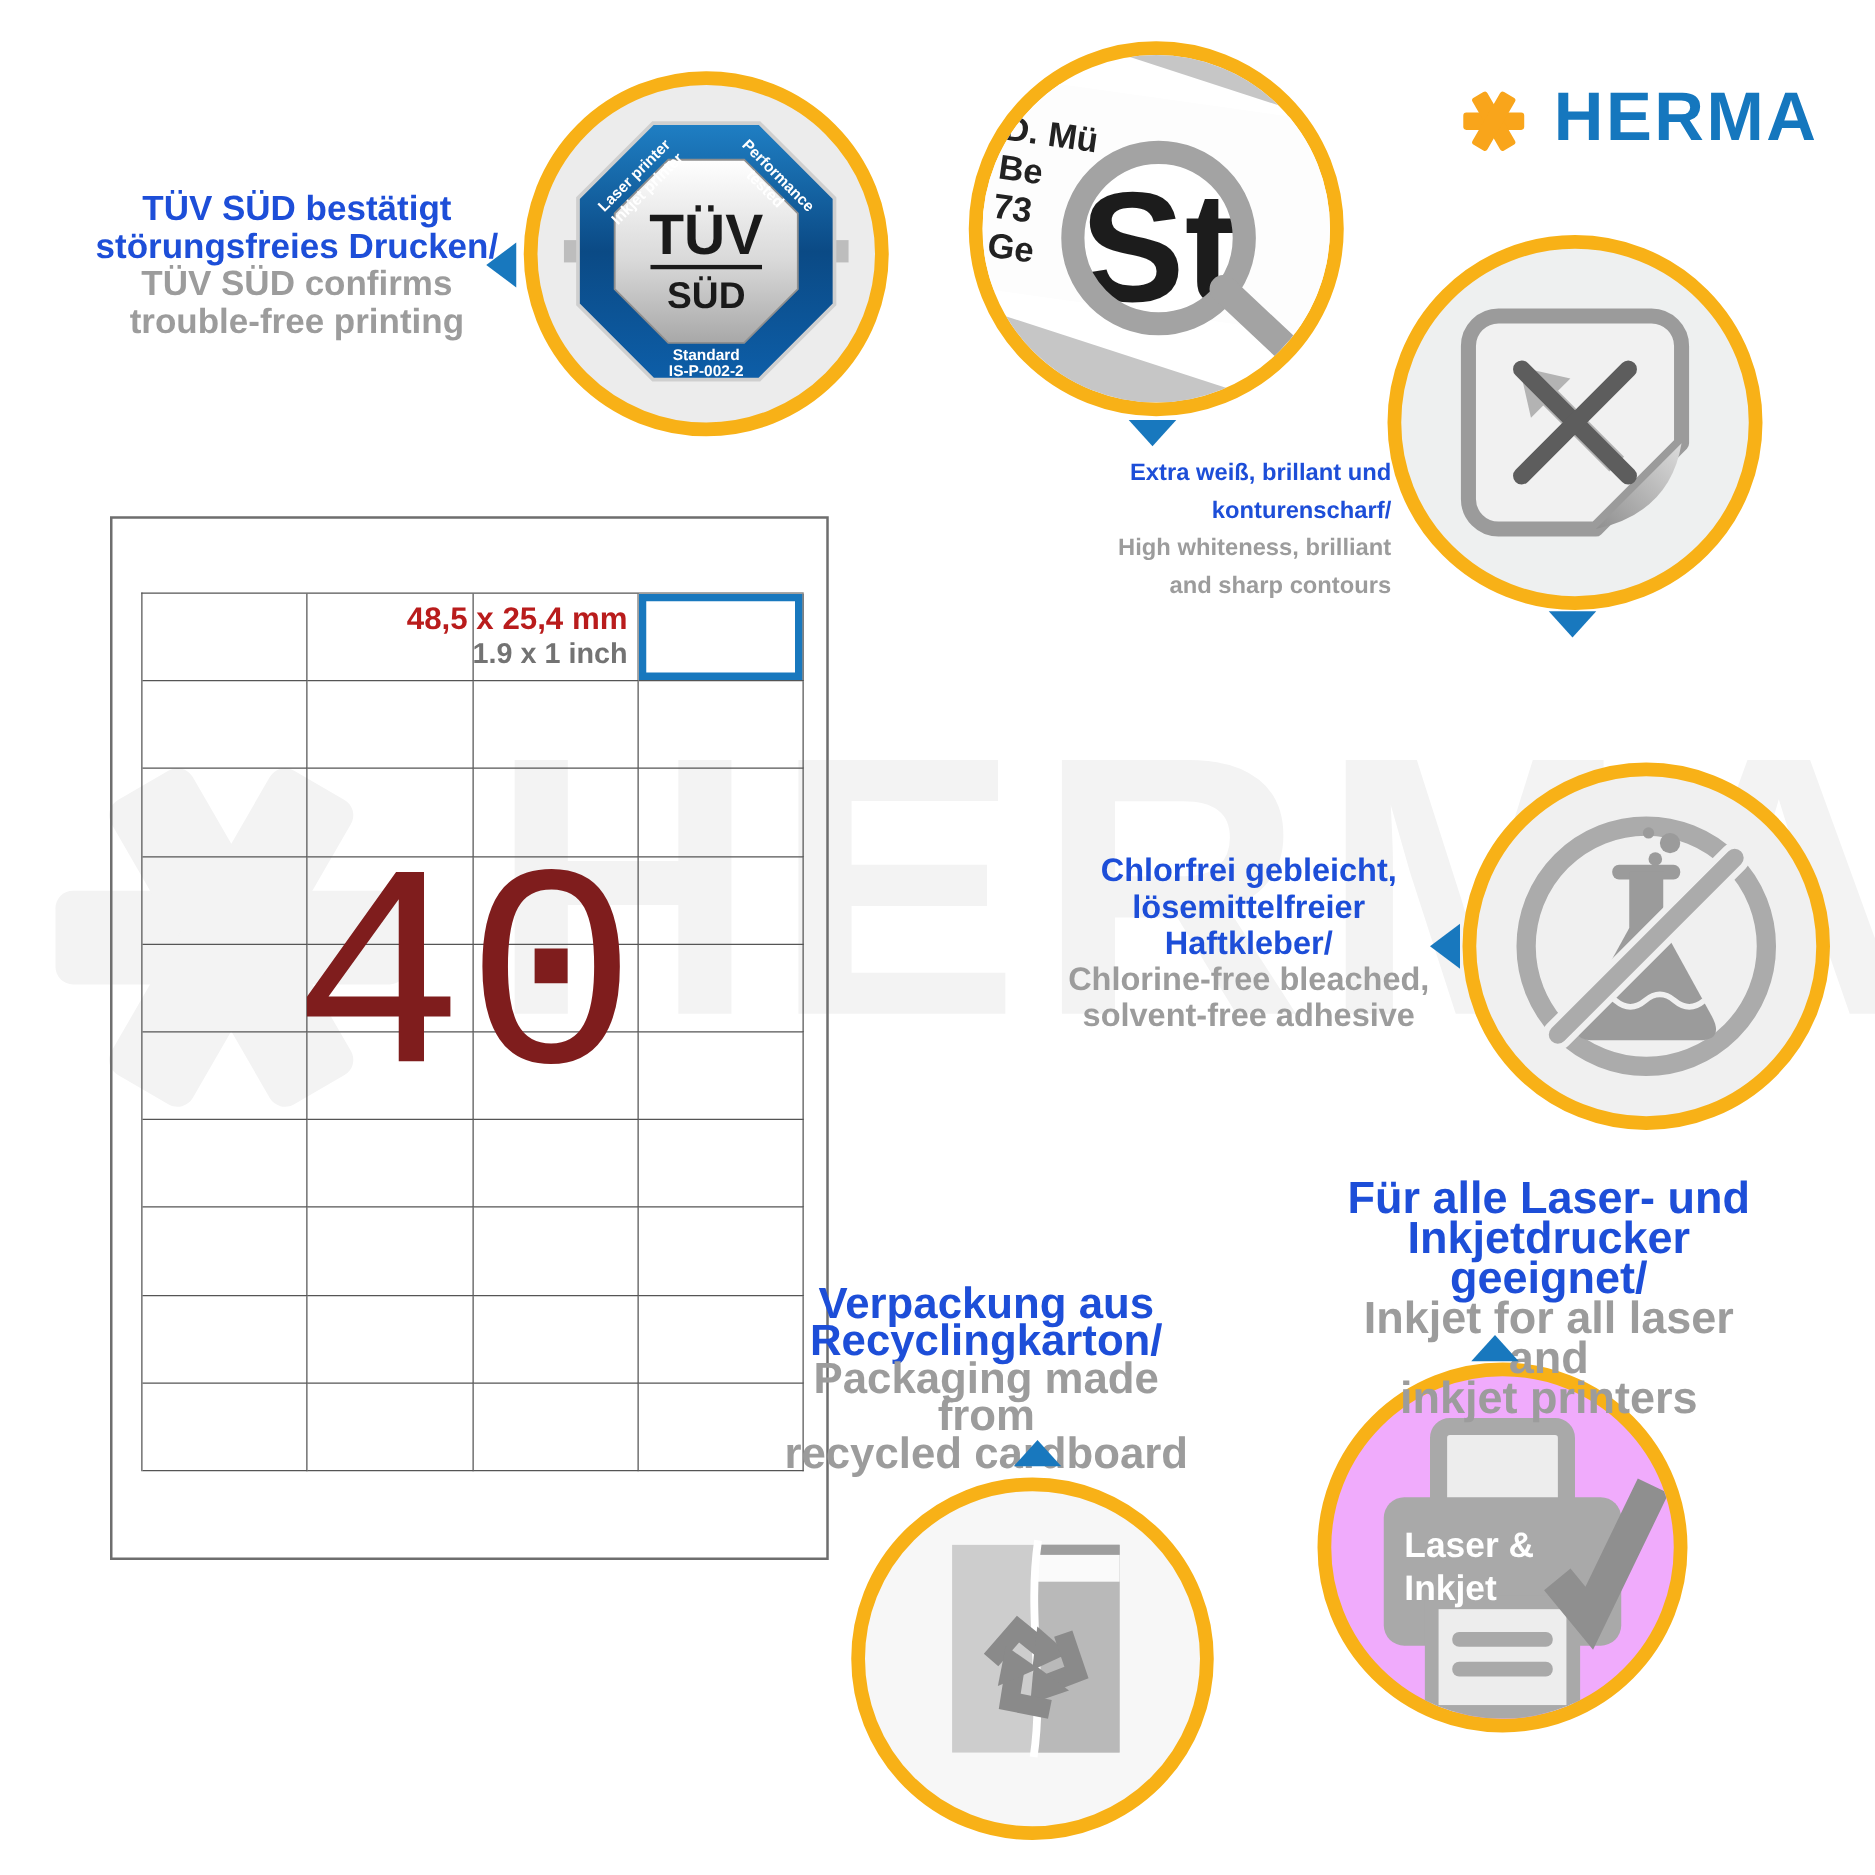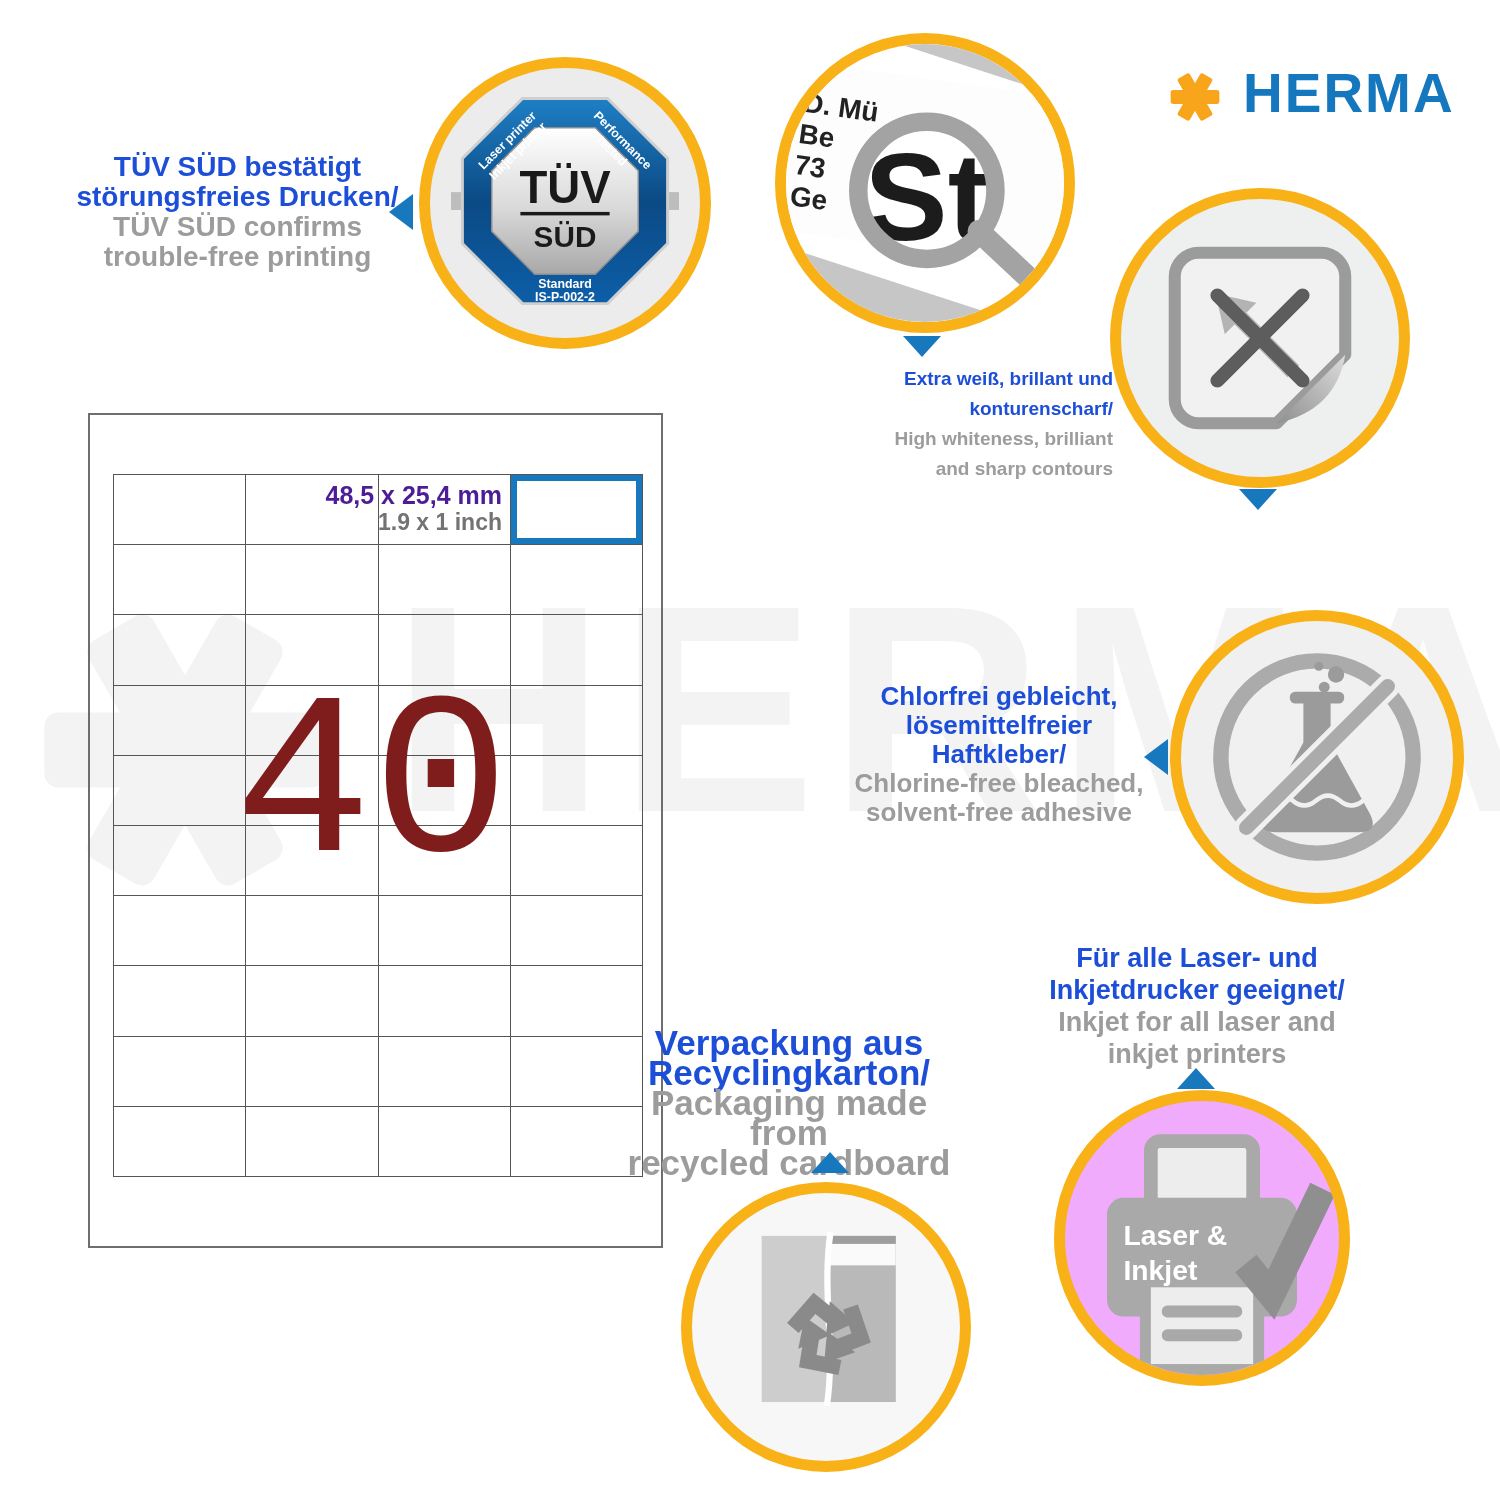--- a/index.html
+++ b/index.html
@@ -10,21 +10,21 @@
   #wm-text{left:392px;top:562px;font-size:295px;font-weight:bold;color:#f3f3f3;
            letter-spacing:14px;line-height:1;white-space:nowrap;}
   
   .cap{position:absolute;z-index:3;text-align:center;font-weight:bold;}
   .cap .de{color:#1d4ed8;white-space:pre-line;}
   .cap .en{color:#9C9C9C;white-space:pre-line;}
   #cap-tuv{left:55px;top:152px;width:365px;font-size:28px;line-height:30px;}
   #cap-whiteness{left:733px;top:364px;width:380px;font-size:19px;line-height:30px;text-align:right;}
   #cap-permanent{left:1090px;top:521px;width:335px;font-size:26px;line-height:28px;}
   #cap-adhesive{left:838px;top:682px;width:322px;font-size:26px;line-height:29px;}
-  #cap-printers{left:1026px;top:942px;width:342px;font-size:27px;line-height:32px;}
+  #cap-printers{left:1068px;top:942px;width:342px;font-size:36px;line-height:32px;}
   #cap-packaging{left:624px;top:1028px;width:330px;font-size:35px;line-height:30px;}
   
   .tri{position:absolute;width:0;height:0;z-index:3;}
   .tri-left{border-top:18px solid transparent;border-bottom:18px solid transparent;
             border-right:24px solid #1878BE;}
   .tri-down{border-left:19px solid transparent;border-right:19px solid transparent;
             border-top:21px solid #1878BE;}
   .tri-up{border-left:19px solid transparent;border-right:19px solid transparent;
           border-bottom:21px solid #1878BE;}
   #arr-tuv{left:389px;top:194px;}
@@ -52,21 +52,21 @@
   #sheet{position:absolute;left:88px;top:413px;width:575px;height:835px;z-index:2;
          border:2px solid #6e6e6e;box-sizing:border-box;background:transparent;}
   #label-grid{position:absolute;left:23px;top:59px;width:530px;height:703px;
               display:grid;grid-template-columns:repeat(4,1fr);
               grid-auto-rows:1fr;border-top:1px solid #555;border-left:1px solid #555;
               box-sizing:border-box;}
   .cell{border-right:1px solid #555;border-bottom:1px solid #555;}
   .cell.highlight{background:#ffffff;box-shadow:inset 0 0 0 6px #1878BE;}
   #dims{position:absolute;left:140px;top:66px;width:272px;text-align:right;
         font-weight:bold;z-index:3;}
-  #dims .metric{font-size:25px;line-height:28px;color:#4c1d95;}
+  #dims .metric{font-size:25px;line-height:28px;color:#b91c1c;}
   #dims .imperial{font-size:23px;line-height:26px;color:#737373;}
   #count40{position:absolute;left:282px;top:374px;transform:translate(-50%,-50%);
            font-size:230px;font-weight:normal;color:#7f1d1d;z-index:3;line-height:1;
            font-family:Liberation Mono, monospace;}
   .icon-svg{display:block;}
 </style>
 </head>
 <body>
 
 <div id="stage">

